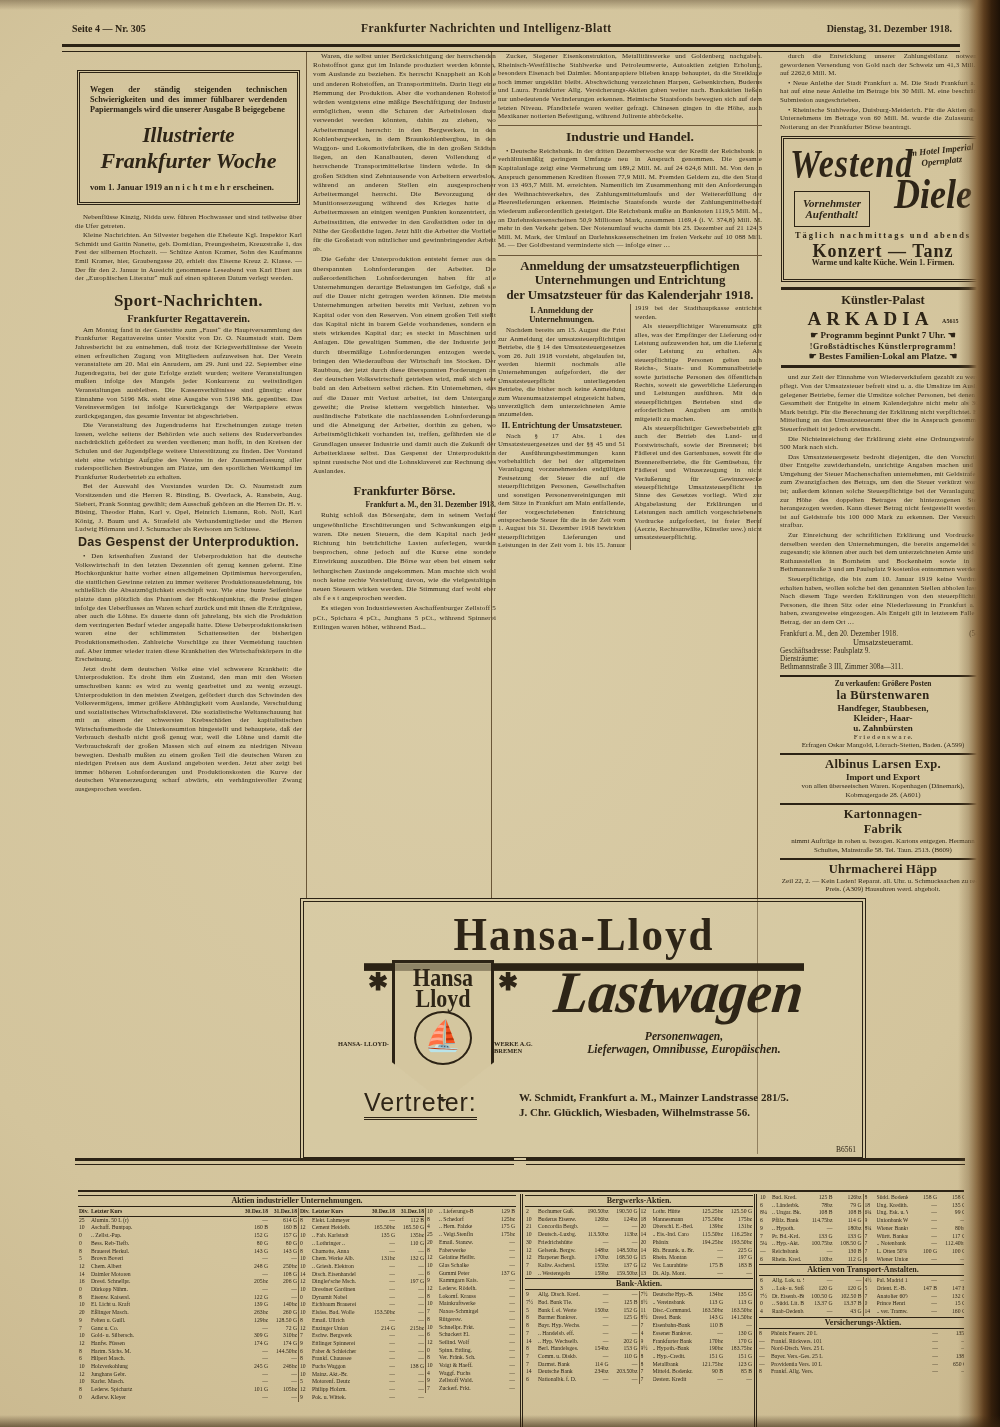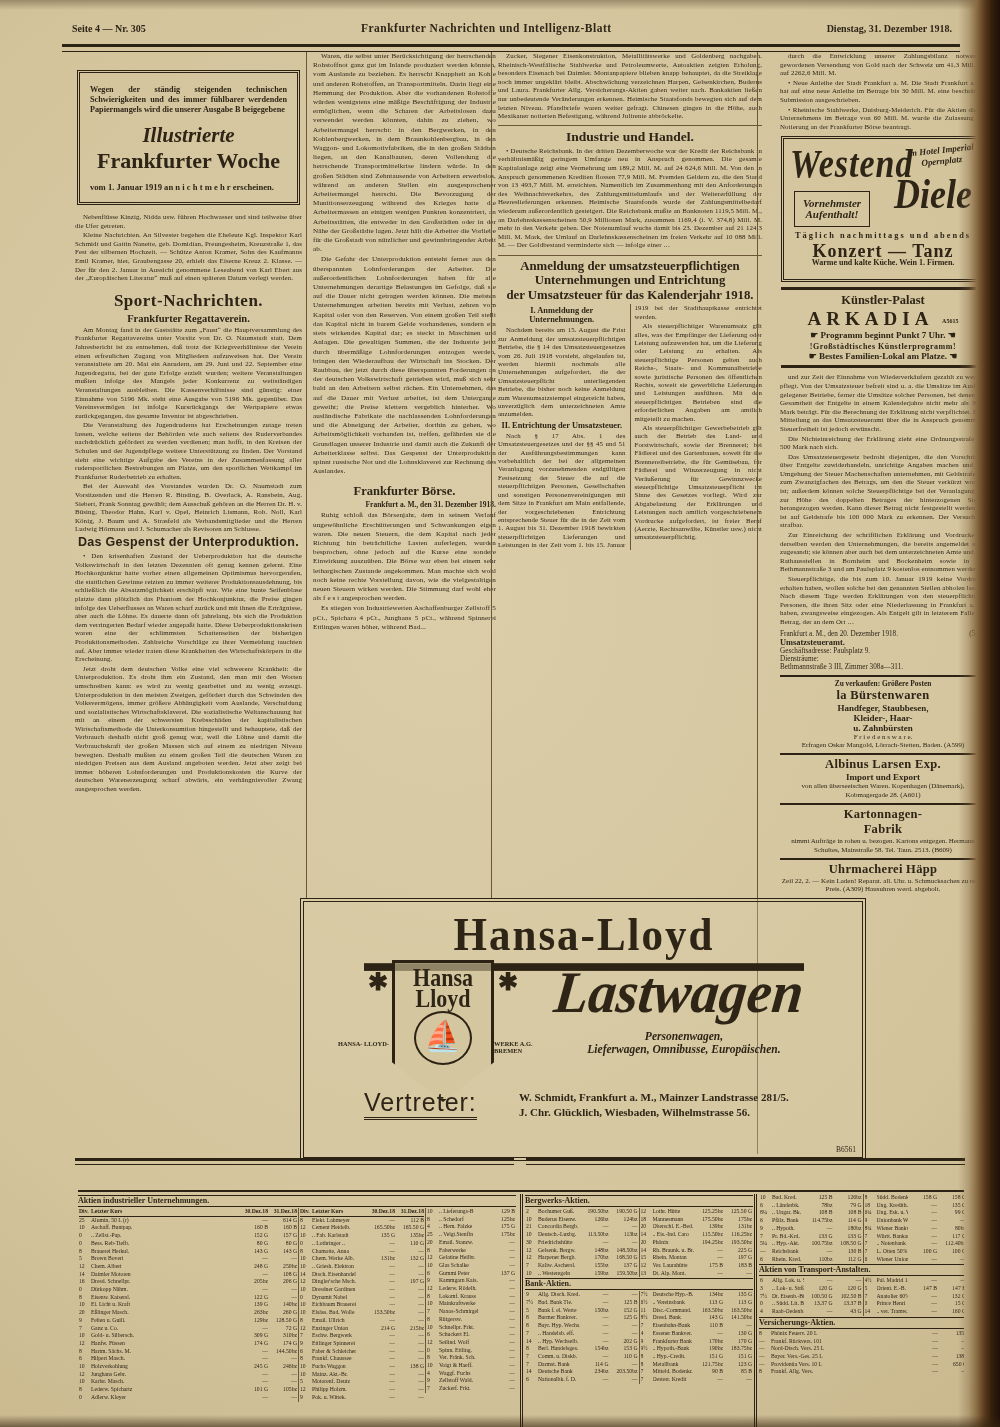--- a/index.html
+++ b/index.html
@@ -30,21 +30,21 @@
   #col4{left:757px;width:206px;height:1102px;border-left:1px solid #6b5738;padding-left:22px}
 
   .body-text p{margin:0 0 1px 0;text-indent:8px;text-align:justify;
       font-size:6.9px;line-height:8.6px;letter-spacing:.1px}
   #col2 .body-text p{font-size:7.1px;line-height:9.2px}
 
   
   #notice-box{border:3px double #2c2315;padding:12px 10px 10px;margin:18px 2px 8px 2px;text-align:center}
   #notice-box .intro{font-size:8.2px;line-height:10px;text-align:justify;font-weight:bold}
   #notice-box .t1{font-size:21px;font-weight:bold;font-style:italic;margin-top:8px}
-  #notice-box .t2{font-size:22px;font-weight:bold;margin-bottom:8px}
+  #notice-box .t2{font-size:22px;font-weight:bold;font-style:italic;margin-bottom:8px}
   #notice-box .mid{font-size:8.6px;font-weight:bold;text-align:left}
   #notice-box .sig{font-size:13.5px;font-weight:bold;font-style:italic;margin-top:10px;line-height:15px}
 
   .sec-head{font-weight:bold;text-align:center}
   #sport-head{font-size:17px;margin:8px 0 2px;letter-spacing:.5px}
   #sport-sub{font-size:10.5px;margin-bottom:2px}
   #handels-head{font-size:24px;margin:10px 0 0;letter-spacing:1px}
   #handels-sub{font-size:12.5px;margin:1px 0 3px;letter-spacing:.3px;font-family:"Liberation Sans","DejaVu Sans",sans-serif}
 
   #boerse-head{font-size:12.5px;margin:8px 0 1px}
@@ -74,21 +74,21 @@
   #westend .kueche{position:absolute;left:0;right:0;top:119px;font-size:8px;font-weight:bold}
   #arkadia{border:0;border-top:3px solid #2c2315;border-bottom:3px solid #2c2315;padding:3px 0}
   #arkadia .a1{font-size:12.5px;font-weight:bold}
   #arkadia .a2{font-size:19px;font-weight:bold;letter-spacing:5px}
   #arkadia .code{font-size:6px;letter-spacing:0;vertical-align:middle}
   #arkadia .l{font-size:9px;font-weight:bold;line-height:11.5px}
   #arkadia .l2{font-size:8px;letter-spacing:.5px;font-weight:bold}
 
   #tax-close{font-size:7.2px;margin-top:3px}
   #tax-close .r1{display:flex;justify-content:space-between}
-  #tax-close .b{font-weight:bold;text-align:left;font-size:8.4px}
+  #tax-close .b{font-weight:normal;text-align:center;font-size:8.4px}
 
   .smallad{border-top:2px solid #2c2315;margin-top:4px;padding-top:2px;text-align:center;overflow:hidden}
   .smallad .t{font-size:12.5px;font-weight:bold;letter-spacing:.3px}
   .smallad .s{font-size:9px;font-weight:bold}
   .smallad .b{font-size:7px;line-height:8.4px;text-align:center}
   .smallad .pre{font-size:7.4px;font-weight:bold}
 
   
   #hansa{position:absolute;left:300px;top:898px;width:558px;height:255px;border:4px double #2c2315;
       overflow:hidden;background:rgba(218,205,168,.35)}
@@ -113,21 +113,21 @@
   
   #kb-title-row{position:absolute;left:75px;top:1158px;width:890px;display:flex;align-items:center;gap:12px}
   #kb-title-row .bar{flex:1;height:3px;border-top:3px solid #2c2315;border-bottom:1px solid #2c2315}
   #kb-title{font-size:21px;font-weight:bold;letter-spacing:.5px;white-space:nowrap}
   #ktable{position:absolute;left:78px;top:1190px;width:886px;height:237px;border-top:2px solid #2c2315;
       font-size:5.7px;line-height:7.7px;overflow:hidden}
   .kpane{position:absolute;top:2px;bottom:0;overflow:hidden}
   #kp-left{left:0;width:438px}
   #kp-mid{left:442px;width:228px;border-left:3px double #2c2315;padding-left:2px}
   #kp-right{left:676px;width:208px;border-left:3px double #2c2315;padding-left:2px}
-  .ksec{font-size:8px;font-weight:bold;text-align:left;border-bottom:1px solid #2c2315;
+  .ksec{font-size:8px;font-weight:bold;text-align:center;border-bottom:1px solid #2c2315;
       border-top:1px solid #2c2315;margin:1px 0;line-height:10px}
   .cols{display:flex;align-items:flex-start}
   .subcol{flex:1;min-width:0;padding:0 1px;overflow:hidden}
   .subcol + .subcol{border-left:1px solid #6b5738}
   .khead{display:flex;font-weight:bold;border-bottom:1px solid #2c2315;white-space:nowrap;overflow:hidden}
   .khead span:nth-child(1){width:12px;flex:none}
   .khead span:nth-child(2){flex:1;overflow:hidden}
   .khead span:nth-child(3),.khead span:nth-child(4){width:29px;flex:none;text-align:right;overflow:hidden}
   .krow{display:flex;white-space:nowrap;overflow:hidden}
   .krow span:nth-child(1){width:12px;flex:none;overflow:hidden}

